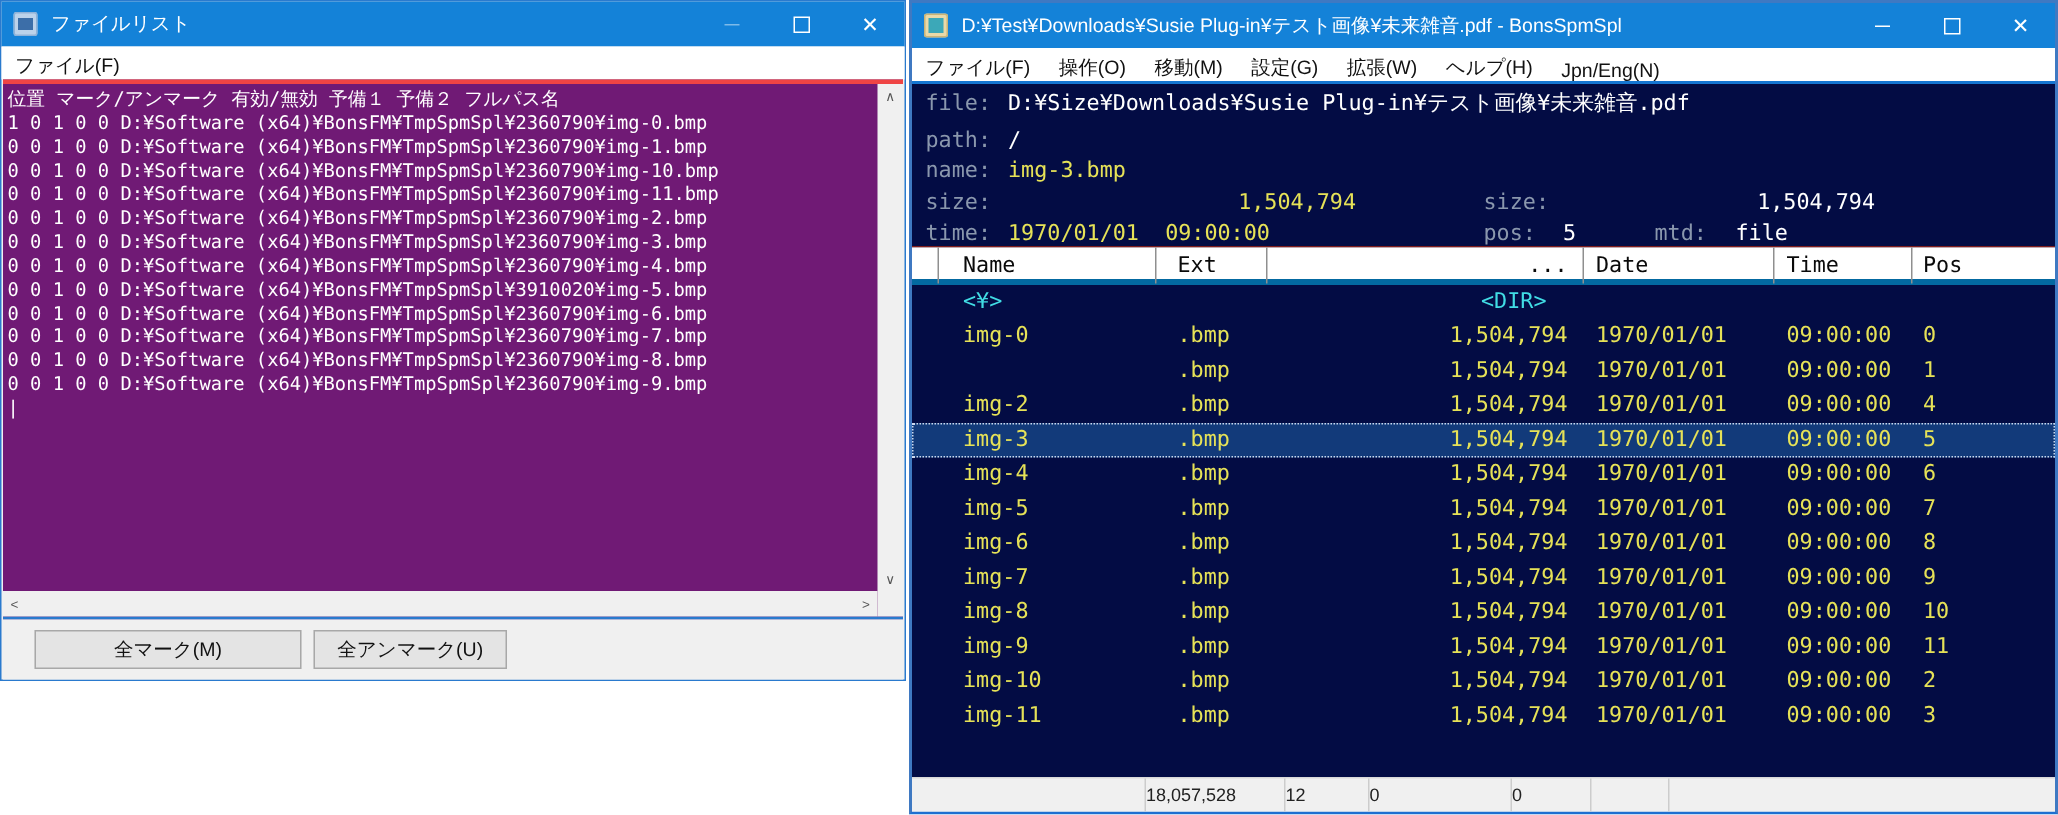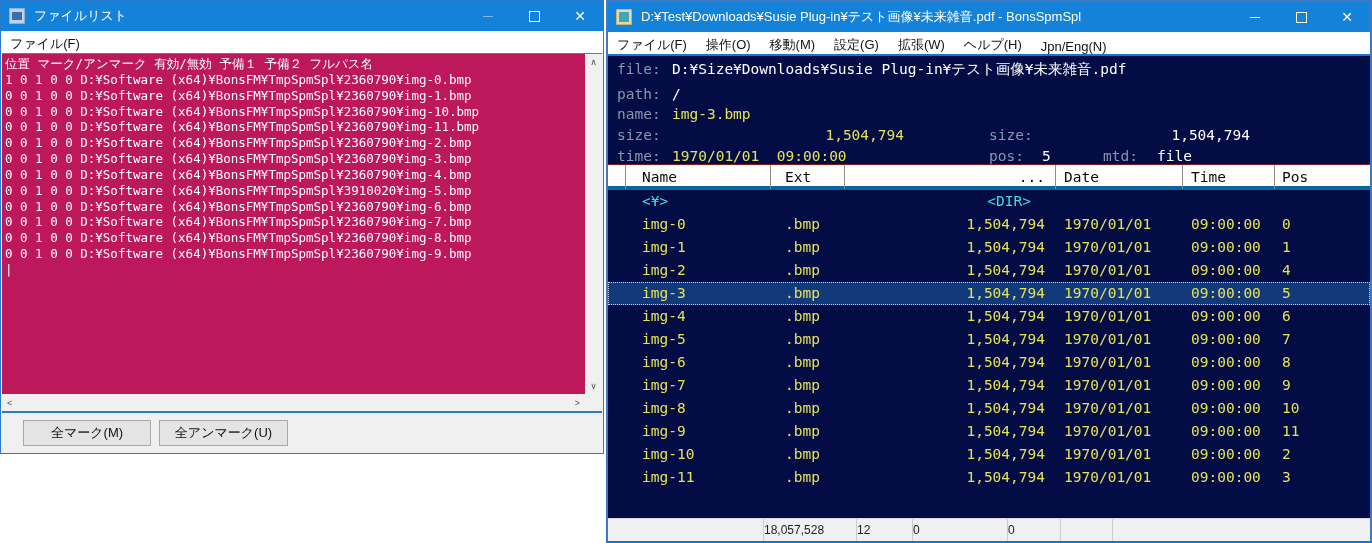--- a/index.html
+++ b/index.html
@@ -23,36 +23,36 @@
   .dim .minbar{background:rgba(255,255,255,.45)}
   .maxbox{width:9px;height:9px;border:1px solid #fff}
   .close{font-size:14px}
 
   
   .menubar{height:22px;background:#fff;display:flex;align-items:flex-end;font-size:13px;color:#111;padding-left:9px}
   .menu-item{margin-right:19px;white-space:nowrap}
   .r-menubar{border-bottom:2px solid #1576d2}
 
   
-  .listbox{position:absolute;left:1px;right:1px;top:52px;height:360px;background:#be185d;
-           border-top:1px solid #ef4444;border-bottom:2px solid #2a7ace;box-sizing:border-box}
+  .listbox{position:absolute;left:1px;right:1px;top:52px;height:360px;background:#701a75;
+           border-top:3px solid #ef4444;border-bottom:2px solid #2a7ace;box-sizing:border-box}
   .ltext{position:absolute;left:3px;top:2px;right:19px;bottom:19px;overflow:hidden;
          font-family:"DejaVu Sans Mono",monospace;font-size:12.5px;line-height:15.85px;color:#fff}
   .lline{height:15.85px;white-space:pre}
   .vscroll{position:absolute;top:0;right:0;width:17px;bottom:17px;background:#f0f0f0;
            display:flex;flex-direction:column;justify-content:space-between;align-items:center}
   .hscroll{position:absolute;left:0;right:17px;bottom:0;height:17px;background:#f0f0f0;
            display:flex;justify-content:space-between;align-items:center;padding:0 5px;box-sizing:border-box}
   .sarrow{font-size:9px;color:#555;line-height:16px}
   .scorner{position:absolute;right:0;bottom:0;width:17px;height:17px;background:#f0f0f0}
 
   
   .btnpanel{position:absolute;left:1px;right:1px;top:412px;height:40px;background:#f0f0f0;display:flex;align-items:center}
   .wbtn{height:26px;background:#e4e4e4;border:1px solid #a8a8a8;font-size:13px;color:#111;font-family:inherit}
-  .btn1{width:128px;margin-left:21px}
+  .btn1{width:178px;margin-left:21px}
   .btn2{width:129px;margin-left:8px}
 
   
   .infopanel{position:absolute;left:0;top:54px;width:762px;height:108px;background:#030c44;
              border-bottom:1px solid #7f1d1d;box-sizing:content-box;
              font-family:"DejaVu Sans Mono",monospace;font-size:14.5px}
   .iline{position:absolute;left:0;right:0;height:19px;line-height:19px}
   .il-file{top:4px}.il-path{top:29px}.il-name{top:49px}.il-size{top:70px}.il-time{top:91px}
   .ilabel{position:absolute;color:#8a97ad;white-space:pre}
   .ival{position:absolute;color:#fff;white-space:pre}
@@ -231,21 +231,20 @@
         </div>
         <div class="trow">
           <span class="tc c-name">img-0</span>
           <span class="tc c-ext">.bmp</span>
           <span class="tc c-size">1,504,794</span>
           <span class="tc c-date">1970/01/01</span>
           <span class="tc c-time">09:00:00</span>
           <span class="tc c-pos">0</span>
         </div>
         <div class="trow">
-          <span class="tc c-name">img-1</span>
           <span class="tc c-ext">.bmp</span>
           <span class="tc c-size">1,504,794</span>
           <span class="tc c-date">1970/01/01</span>
           <span class="tc c-time">09:00:00</span>
           <span class="tc c-pos">1</span>
         </div>
         <div class="trow">
           <span class="tc c-name">img-2</span>
           <span class="tc c-ext">.bmp</span>
           <span class="tc c-size">1,504,794</span>

